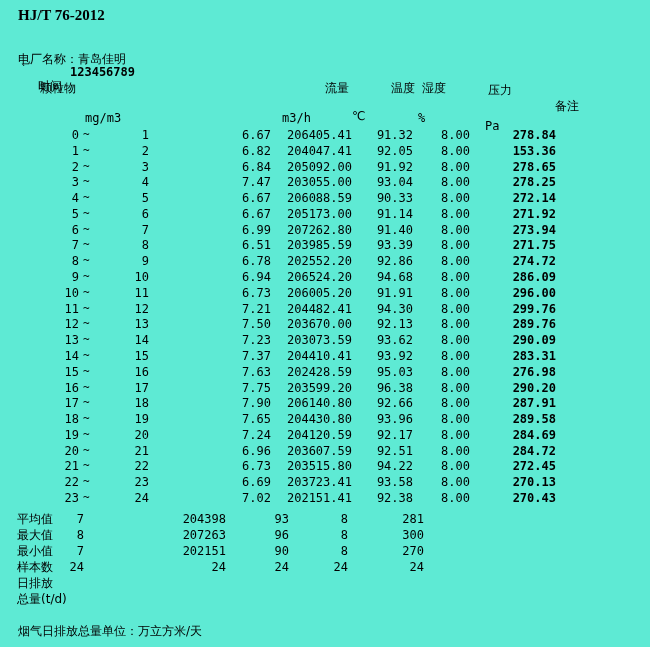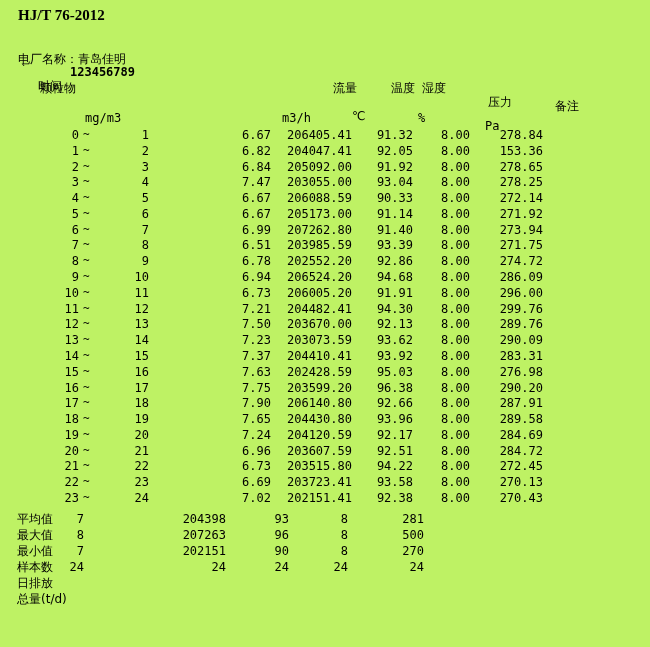--- a/index.html
+++ b/index.html
@@ -1,56 +1,56 @@
 <!DOCTYPE html>
 <html><head>
 <meta charset="utf-8">
 <style>
   * { margin:0; padding:0; box-sizing:border-box; }
   html,body { background:#ffffff; }
   .page {
-    position:relative; width:650px; height:647px; background:#bef264;
+    position:relative; width:650px; height:647px; background:#5eead4;
     color:#000; font-family:"DejaVu Sans", sans-serif; overflow:hidden;
   }
   .abs { position:absolute; white-space:nowrap; font-size:12px; line-height:13px; }
 
   .std   { left:18px;  top:9px;  font-family:"Liberation Serif", serif; font-weight:bold; font-size:15px; }
   .title { left:214px; top:23px; font-weight:bold; font-size:20px; letter-spacing:2px; line-height:22px; }
 
   .plant { left:18px;  top:53px; }
   .tick  { left:20px;  top:64px; font-family:"DejaVu Sans Mono", monospace; }
   .pcode { left:70px;  top:66px; font-family:"DejaVu Sans Mono", monospace;font-weight:bold; }
   .mdate { left:488px; top:63px; }
 
   .h-pm    { left:40px;  top:82px; }
-  .h-flow  { left:333px; top:82px; }
+  .h-flow  { left:325px; top:82px; }
   .h-temp  { left:391px; top:82px; }
   .h-hum   { left:422px; top:82px; }
-  .h-press { left:488px; top:84px;margin-top:12px; }
+  .h-press { left:488px; top:84px; }
   .h-time  { left:18px;  top:80px;padding-left:20px; }
   .h-remark{ left:555px; top:100px; }
 
   .unit { font-family:"DejaVu Sans Mono", monospace; }
   .u-pm    { left:85px;  top:112px; }
   .u-flow  { left:282px; top:112px; }
   .u-temp  { left:352px; top:110px; font-family:"DejaVu Sans", sans-serif; }
   .u-hum   { left:418px; top:112px; }
   .u-press { left:485px; top:120px; }
 
   .rows { position:absolute; left:0; top:127px; width:650px; }
   .row  { position:relative; height:15.79px; font-family:"DejaVu Sans Mono", monospace; font-size:12px; }
   .row span { position:absolute; top:2px; line-height:12px; }
   .cs { right:571px; }                       
   .ct { left:83px; top:-2px; font-size:11px;}
   .ce { right:501px; }                       
   .cp { right:379px; }                       
   .cf { right:298px; }                       
   .cT { right:237px; }                       
   .ch { right:180px; }                       
-  .cP { right:107px; }                       
+  .cP { right:94px;font-weight:bold; }                       
 
   .summary { position:absolute; left:0; top:511px; width:526px; }
   .srow { position:relative; height:16px; font-size:12px; }
   .srow .lbl { position:absolute; left:17px; top:2px; line-height:12px; }
   .srow .v { position:absolute; top:2px; line-height:12px; font-family:"DejaVu Sans Mono", monospace; }
   .sv-pm    { right:442px; }
   .sv-flow  { right:300px; }
   .sv-temp  { right:237px; }
   .sv-hum   { right:178px; }
   .sv-press { right:102px; }
@@ -333,21 +333,21 @@
         <span class="v sv-temp">93</span>
         <span class="v sv-hum">8</span>
         <span class="v sv-press">281</span>
       </div>
       <div class="srow">
         <span class="lbl">最大值</span>
         <span class="v sv-pm">8</span>
         <span class="v sv-flow">207263</span>
         <span class="v sv-temp">96</span>
         <span class="v sv-hum">8</span>
-        <span class="v sv-press">500</span>
+        <span class="v sv-press">300</span>
       </div>
       <div class="srow">
         <span class="lbl">最小值</span>
         <span class="v sv-pm">7</span>
         <span class="v sv-flow">202151</span>
         <span class="v sv-temp">90</span>
         <span class="v sv-hum">8</span>
         <span class="v sv-press">270</span>
       </div>
       <div class="srow">
@@ -355,13 +355,14 @@
         <span class="v sv-pm">24</span>
         <span class="v sv-flow">24</span>
         <span class="v sv-temp">24</span>
         <span class="v sv-hum">24</span>
         <span class="v sv-press">24</span>
       </div>
     </div>
 
   <div class="abs de1">日排放</div>
   <div class="abs de2">总量(t/d)</div>
+  <div class="abs note">烟气日排放总量单位：万立方米/天</div>
 </div>
 
 </body></html>

